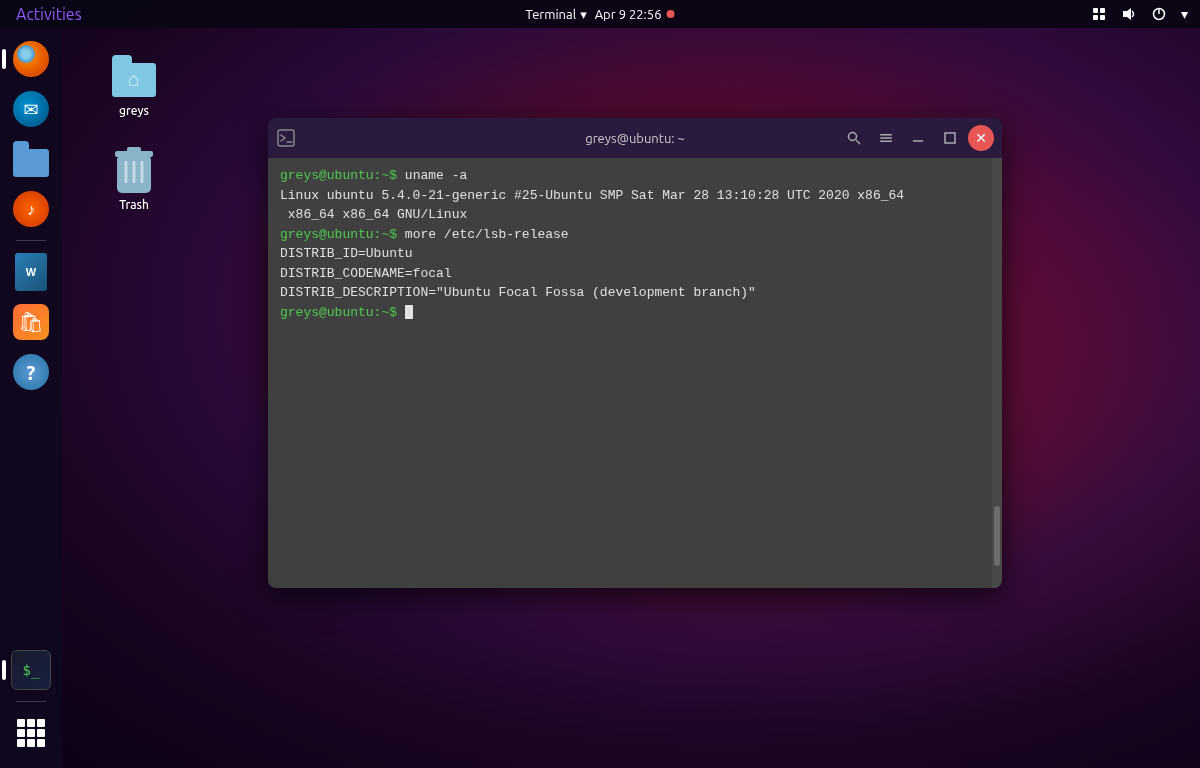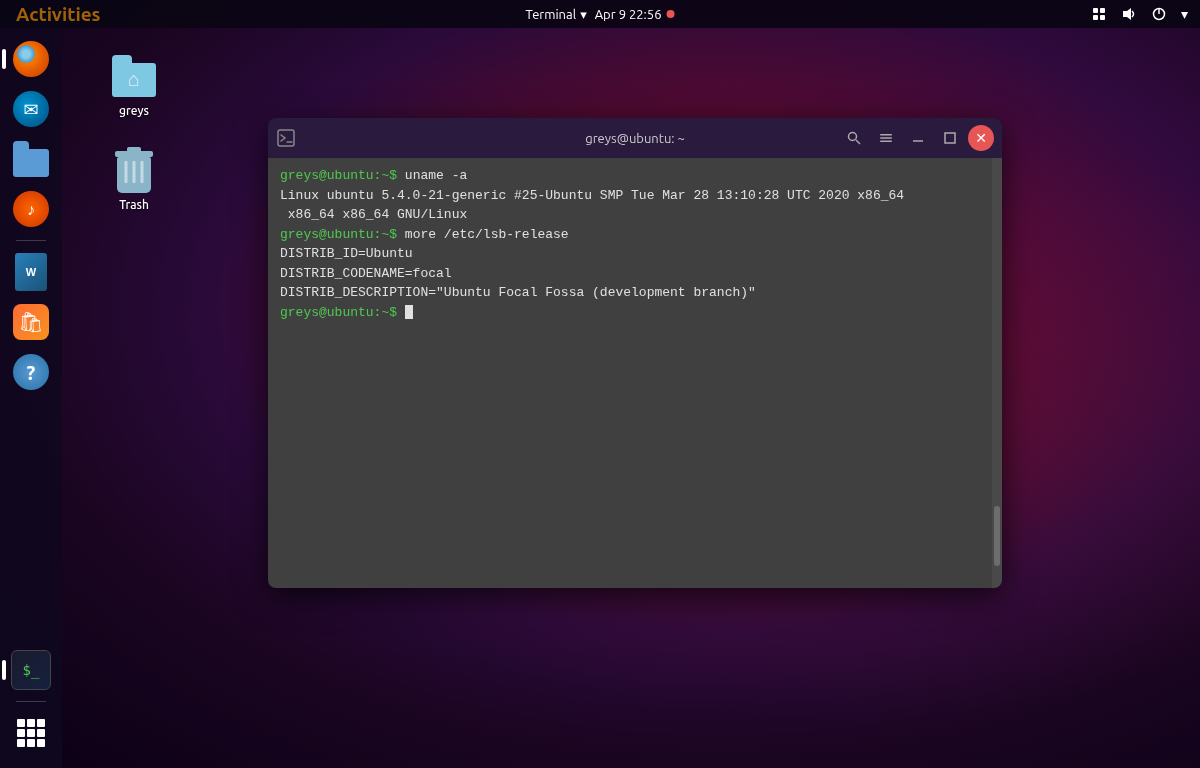--- a/index.html
+++ b/index.html
@@ -44,23 +44,23 @@
       padding: 0 8px;
     }
 
     .topbar-left {
       display: flex;
       align-items: center;
       gap: 4px;
     }
 
     .activities-btn {
-      color: #a16207;
-      font-size: 19px;
-      font-weight: 700;
+      color: #8b5cf6;
+      font-size: 16px;
+      font-weight: 400;
       padding: 0 8px;
       height: 28px;
       display: flex;
       align-items: center;
       cursor: pointer;
       border-radius: 3px;
     }
 
     .topbar-center {
       position: absolute;
@@ -583,21 +583,21 @@
           <svg width="14" height="14" viewBox="0 0 14 14" fill="none" stroke="#aaa" stroke-width="1.5">
             <rect x="2" y="2" width="10" height="10"></rect>
           </svg>
         </button>
         <button class="titlebar-btn titlebar-btn-close">✕</button>
       </div>
     </div>
 
     <div class="terminal-content">
       <span class="terminal-line"><span class="prompt-green">greys@ubuntu:~$</span><span class="prompt-white"> uname -a</span></span>
-      <span class="terminal-line"><span class="output-white">Linux ubuntu 5.4.0-21-generic #25-Ubuntu SMP Tue Mar 28 13:10:28 UTC 2020 x86_64</span></span>
+      <span class="terminal-line"><span class="output-white">Linux ubuntu 5.4.0-21-generic #25-Ubuntu SMP Sat Mar 28 13:10:28 UTC 2020 x86_64</span></span>
       <span class="terminal-line"><span class="output-white"> x86_64 x86_64 GNU/Linux</span></span>
       <span class="terminal-line"><span class="prompt-green">greys@ubuntu:~$</span><span class="prompt-white"> more /etc/lsb-release</span></span>
       <span class="terminal-line"><span class="output-white">DISTRIB_ID=Ubuntu</span></span>
       <span class="terminal-line"><span class="output-white">DISTRIB_CODENAME=focal</span></span>
       <span class="terminal-line"><span class="output-white">DISTRIB_DESCRIPTION="Ubuntu Focal Fossa (development branch)"</span></span>
       <span class="terminal-line"><span class="prompt-green">greys@ubuntu:~$</span><span class="prompt-white"> </span><span class="cursor"></span></span>
 
       <div class="terminal-scrollbar">
         <div class="terminal-scrollbar-thumb"></div>
       </div>

